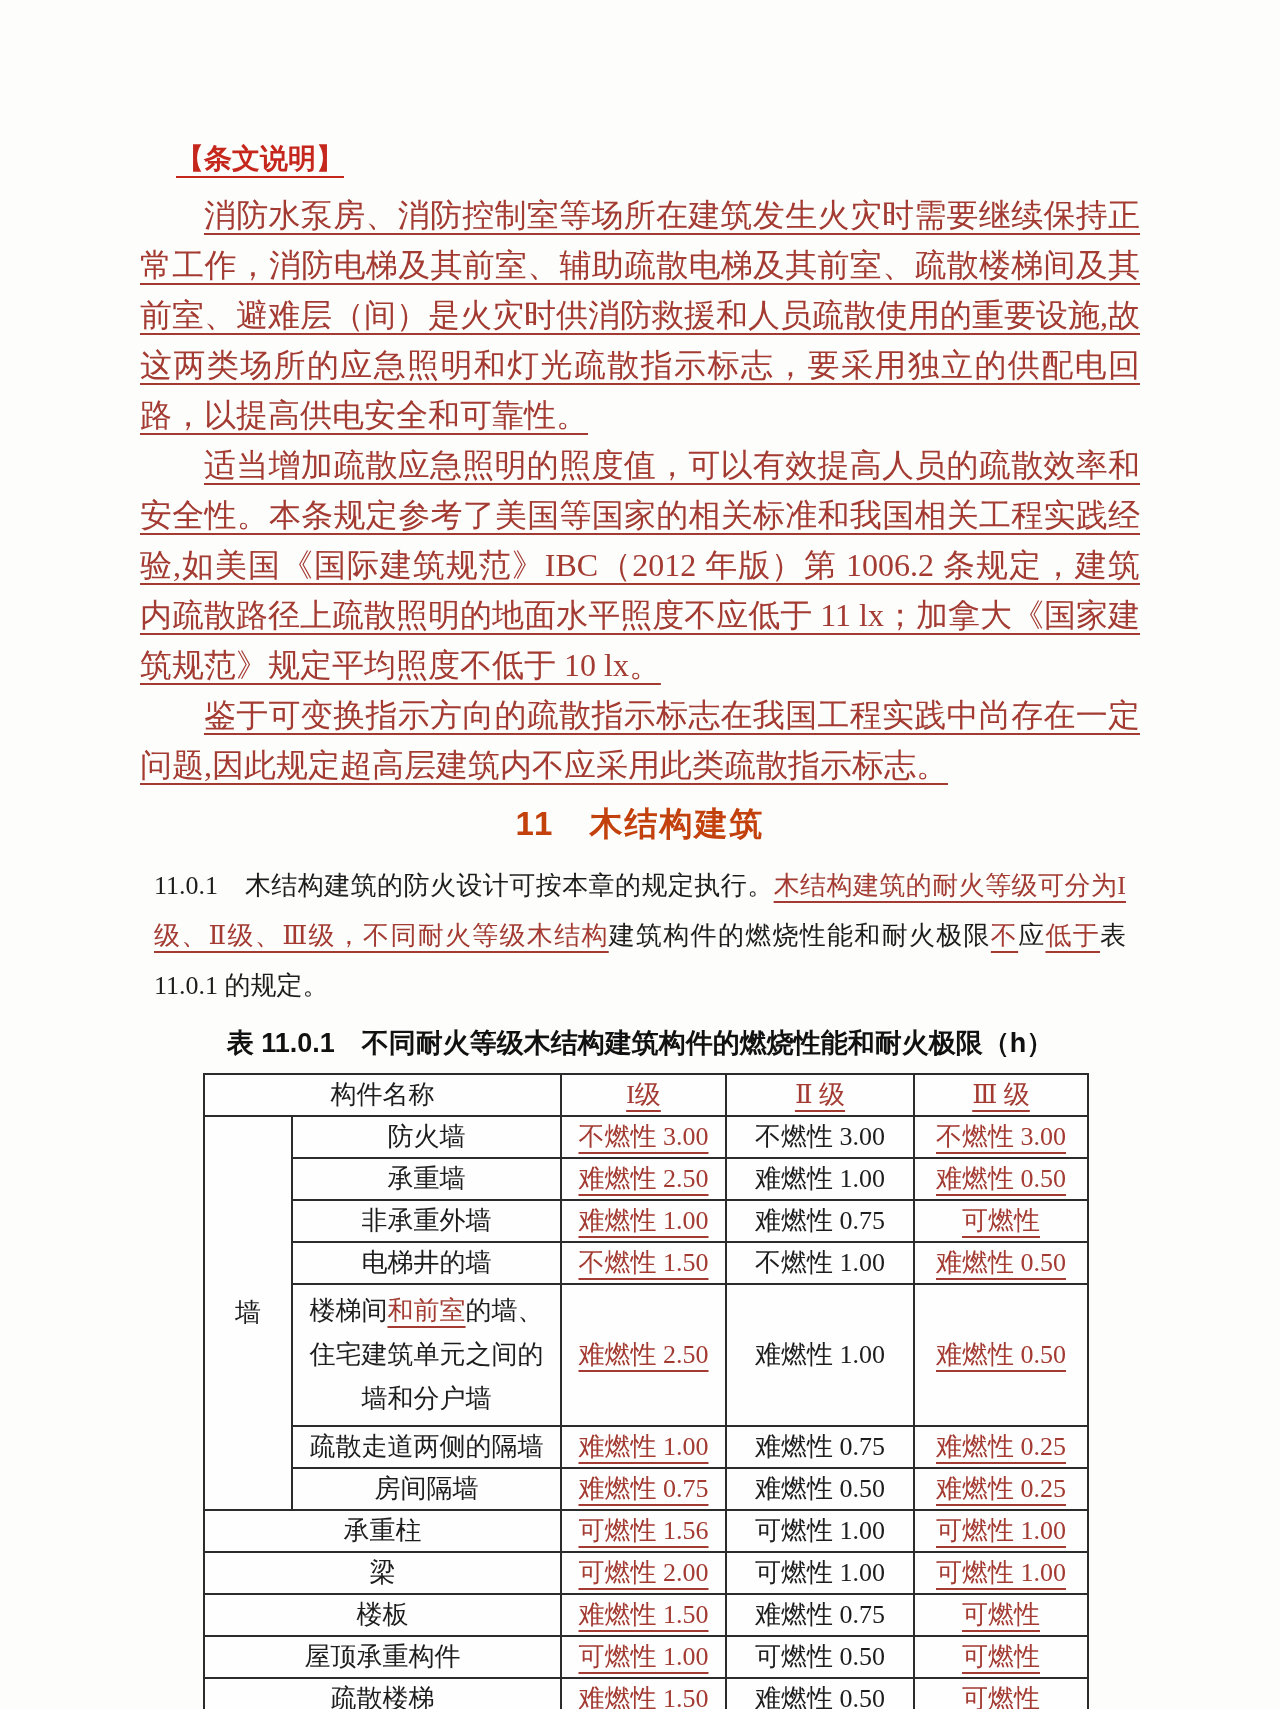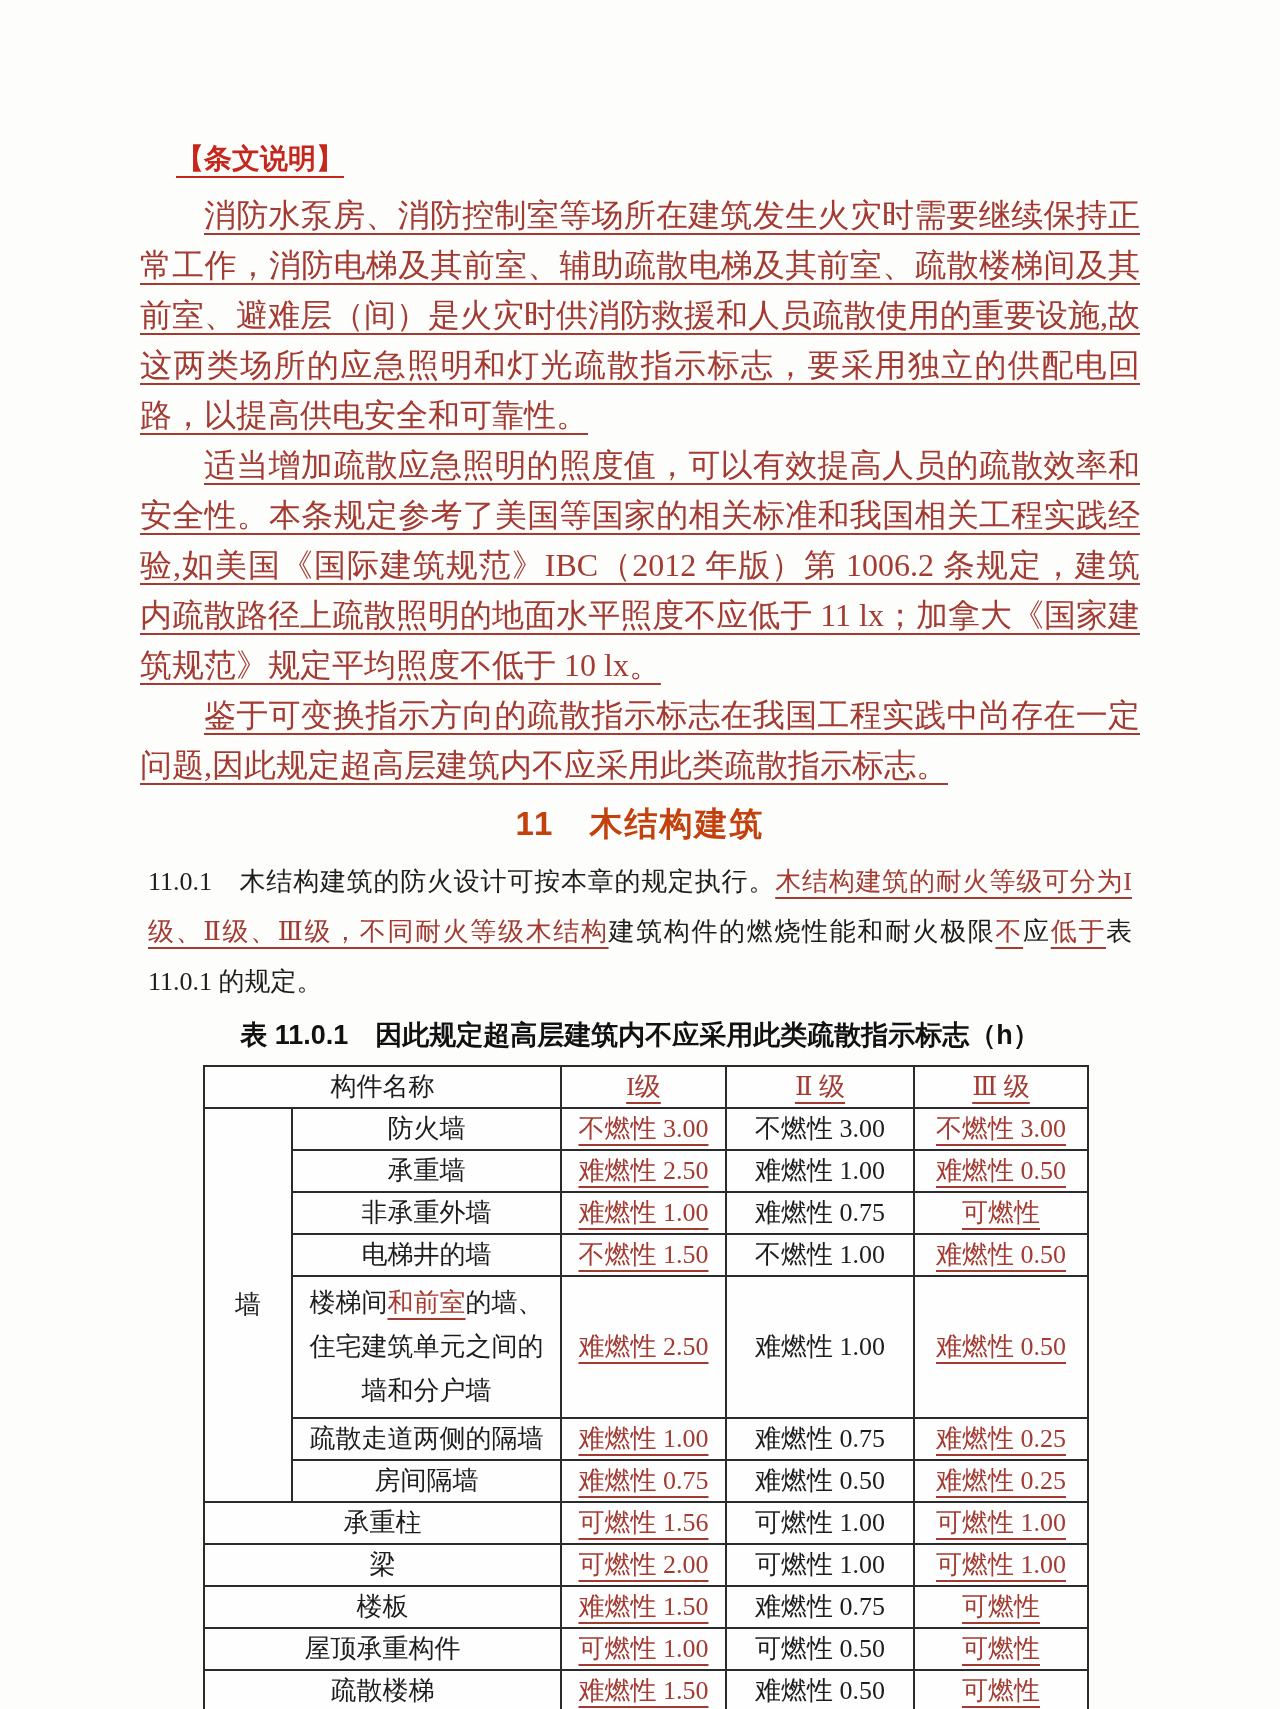--- a/index.html
+++ b/index.html
@@ -34,21 +34,21 @@
     margin: 0 0 12px 36px;
   }
   .body-paragraph {
     margin: 0;
     font-size: 32px;
     line-height: 50px;
     text-align: justify;
     text-indent: 2em;
   }
   .clause-paragraph {
-    margin: 8px;
+    margin: 14px;
     font-size: 26px;
     line-height: 50px;
     text-align: justify;
     text-indent: 0;
   }
   .section-heading {
     font-family: "Liberation Sans", "DejaVu Sans", sans-serif;
     font-weight: bold;
     font-size: 33px;
     color: #c2410c;
@@ -107,21 +107,21 @@
   <p class="body-paragraph"><span class="s-ru">消防水泵房、消防控制室等场所在建筑发生火灾时需要继续保持正常工作，消防电梯及其前室、辅助疏散电梯及其前室、疏散楼梯间及其前室、避难层（间）是火灾时供消防救援和人员疏散使用的重要设施,故这两类场所的应急照明和灯光疏散指示标志，要采用独立的供配电回路，以提高供电安全和可靠性。</span></p>
 
   <p class="body-paragraph"><span class="s-ru">适当增加疏散应急照明的照度值，可以有效提高人员的疏散效率和安全性。本条规定参考了美国等国家的相关标准和我国相关工程实践经验,如美国《国际建筑规范》IBC（2012 年版）第 1006.2 条规定，建筑内疏散路径上疏散照明的地面水平照度不应低于 11 lx；加拿大《国家建筑规范》规定平均照度不低于 10 lx。</span></p>
 
   <p class="body-paragraph"><span class="s-ru">鉴于可变换指示方向的疏散指示标志在我国工程实践中尚存在一定问题,因此规定超高层建筑内不应采用此类疏散指示标志。</span></p>
 
   <h1 class="section-heading">11　木结构建筑</h1>
 
   <p class="clause-paragraph"><span class="s-k">11.0.1　木结构建筑的防火设计可按本章的规定执行。</span><span class="s-ru">木结构建筑的耐火等级可分为I级、Ⅱ级、Ⅲ级，不同耐火等级木结构</span><span class="s-k">建筑构件的燃烧性能和耐火极限</span><span class="s-ru">不</span><span class="s-k">应</span><span class="s-ru">低于</span><span class="s-k">表 11.0.1 的规定。</span></p>
 
-  <div class="table-title">表 11.0.1　因此规定超高层建筑内不应采用此类疏散指示标志（h）</div>
+  <div class="table-title">表 11.0.1　不同耐火等级木结构建筑构件的燃烧性能和耐火极限（h）</div>
 
   <table class="components">
     <colgroup>
       <col style="width:88px">
       <col style="width:269px">
       <col style="width:165px">
       <col style="width:188px">
       <col style="width:174px">
     </colgroup>
     <thead>

